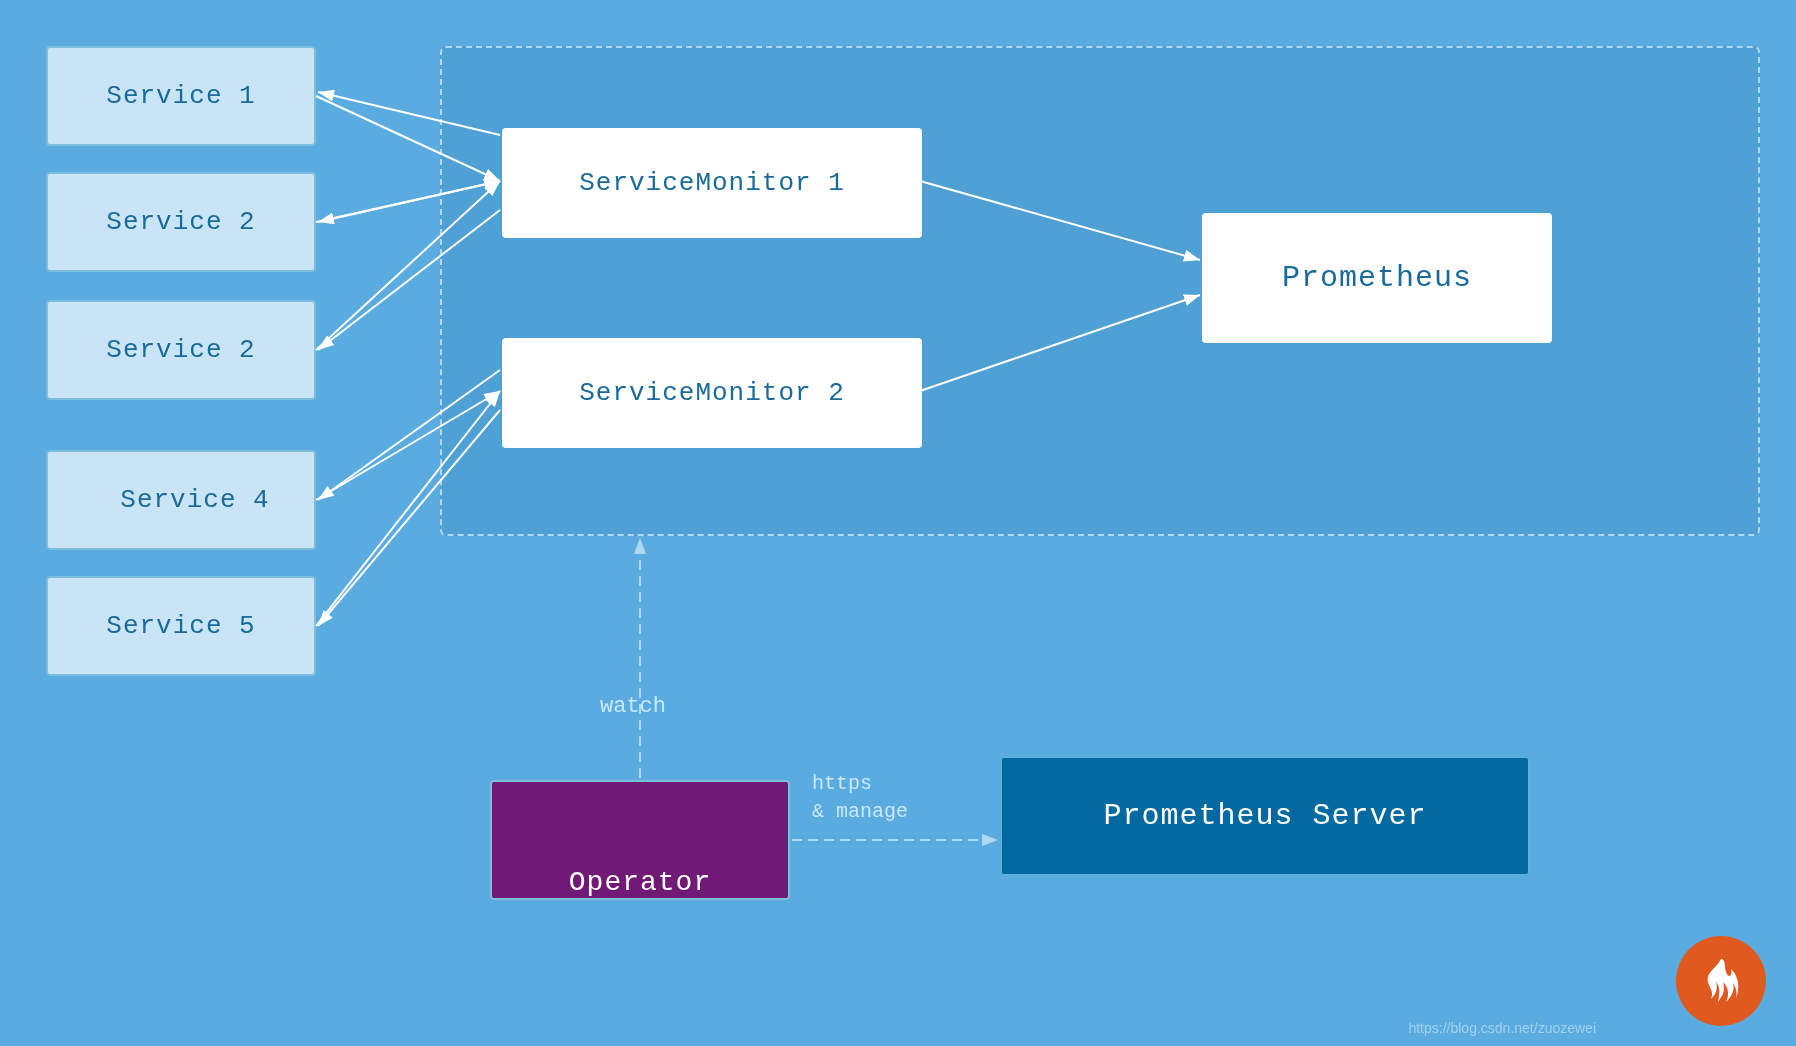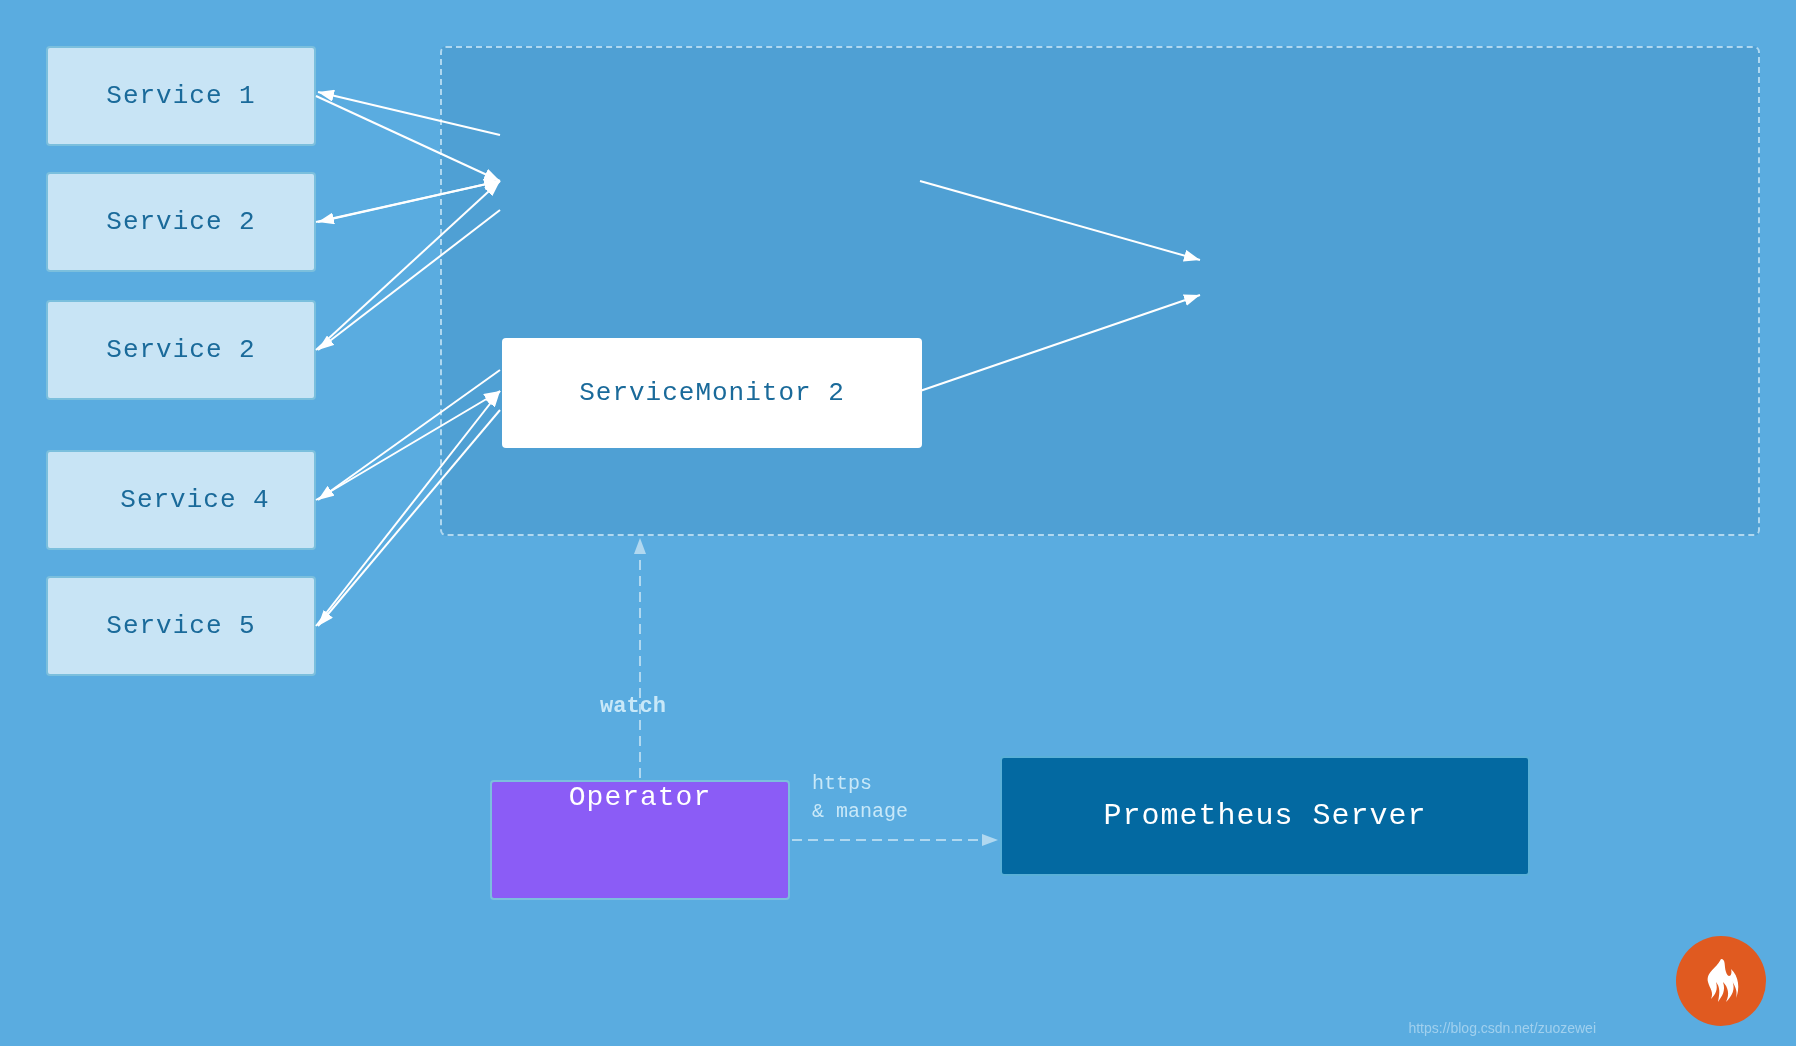--- a/index.html
+++ b/index.html
@@ -102,25 +102,25 @@
       letter-spacing: 1px;
     }
 
     
     .operator-box {
       position: absolute;
       left: 490px;
       top: 780px;
       width: 300px;
       height: 120px;
-      background: #8b5cf6;
+      background: #701a75;
       border: 2px solid #7bbfdd;
       border-radius: 4px;
       display: flex;
-      align-items: flex-start;
+      align-items: flex-end;
       justify-content: center;
     }
 
     .operator-box span {
       color: white;
       font-size: 28px;
       font-family: 'Courier New', monospace;
       letter-spacing: 1px;
     }
 
@@ -157,21 +157,20 @@
     }
 
     
     .watch-label {
       position: absolute;
       left: 600px;
       top: 694px;
       color: #c8e8f8;
       font-size: 22px;
       font-family: 'Courier New', monospace;
-      font-weight: bold;
     }
 
     
     .deploy-label {
       position: absolute;
       left: 812px;
       top: 770px;
       color: #c8e8f8;
       font-size: 20px;
       font-family: 'Courier New', monospace;
@@ -218,25 +217,31 @@
   </div>
   <div class="service-box" id="service4">
     <span>Service 4</span>
   </div>
   <div class="service-box" id="service5">
     <span>Service 5</span>
   </div>
 
   <div class="outer-container">
 
+    <div class="monitor-box" id="monitor1">
+      <span>ServiceMonitor 1</span>
+    </div>
 
     <div class="monitor-box" id="monitor2">
       <span>ServiceMonitor 2</span>
     </div>
 
+    <div class="prometheus-box">
+      <span>Prometheus</span>
+    </div>
 
   </div>
 
   <div class="operator-box">
     <span>Operator</span>
   </div>
 
   <div class="prom-server-box">
     <span>Prometheus Server</span>
   </div>

